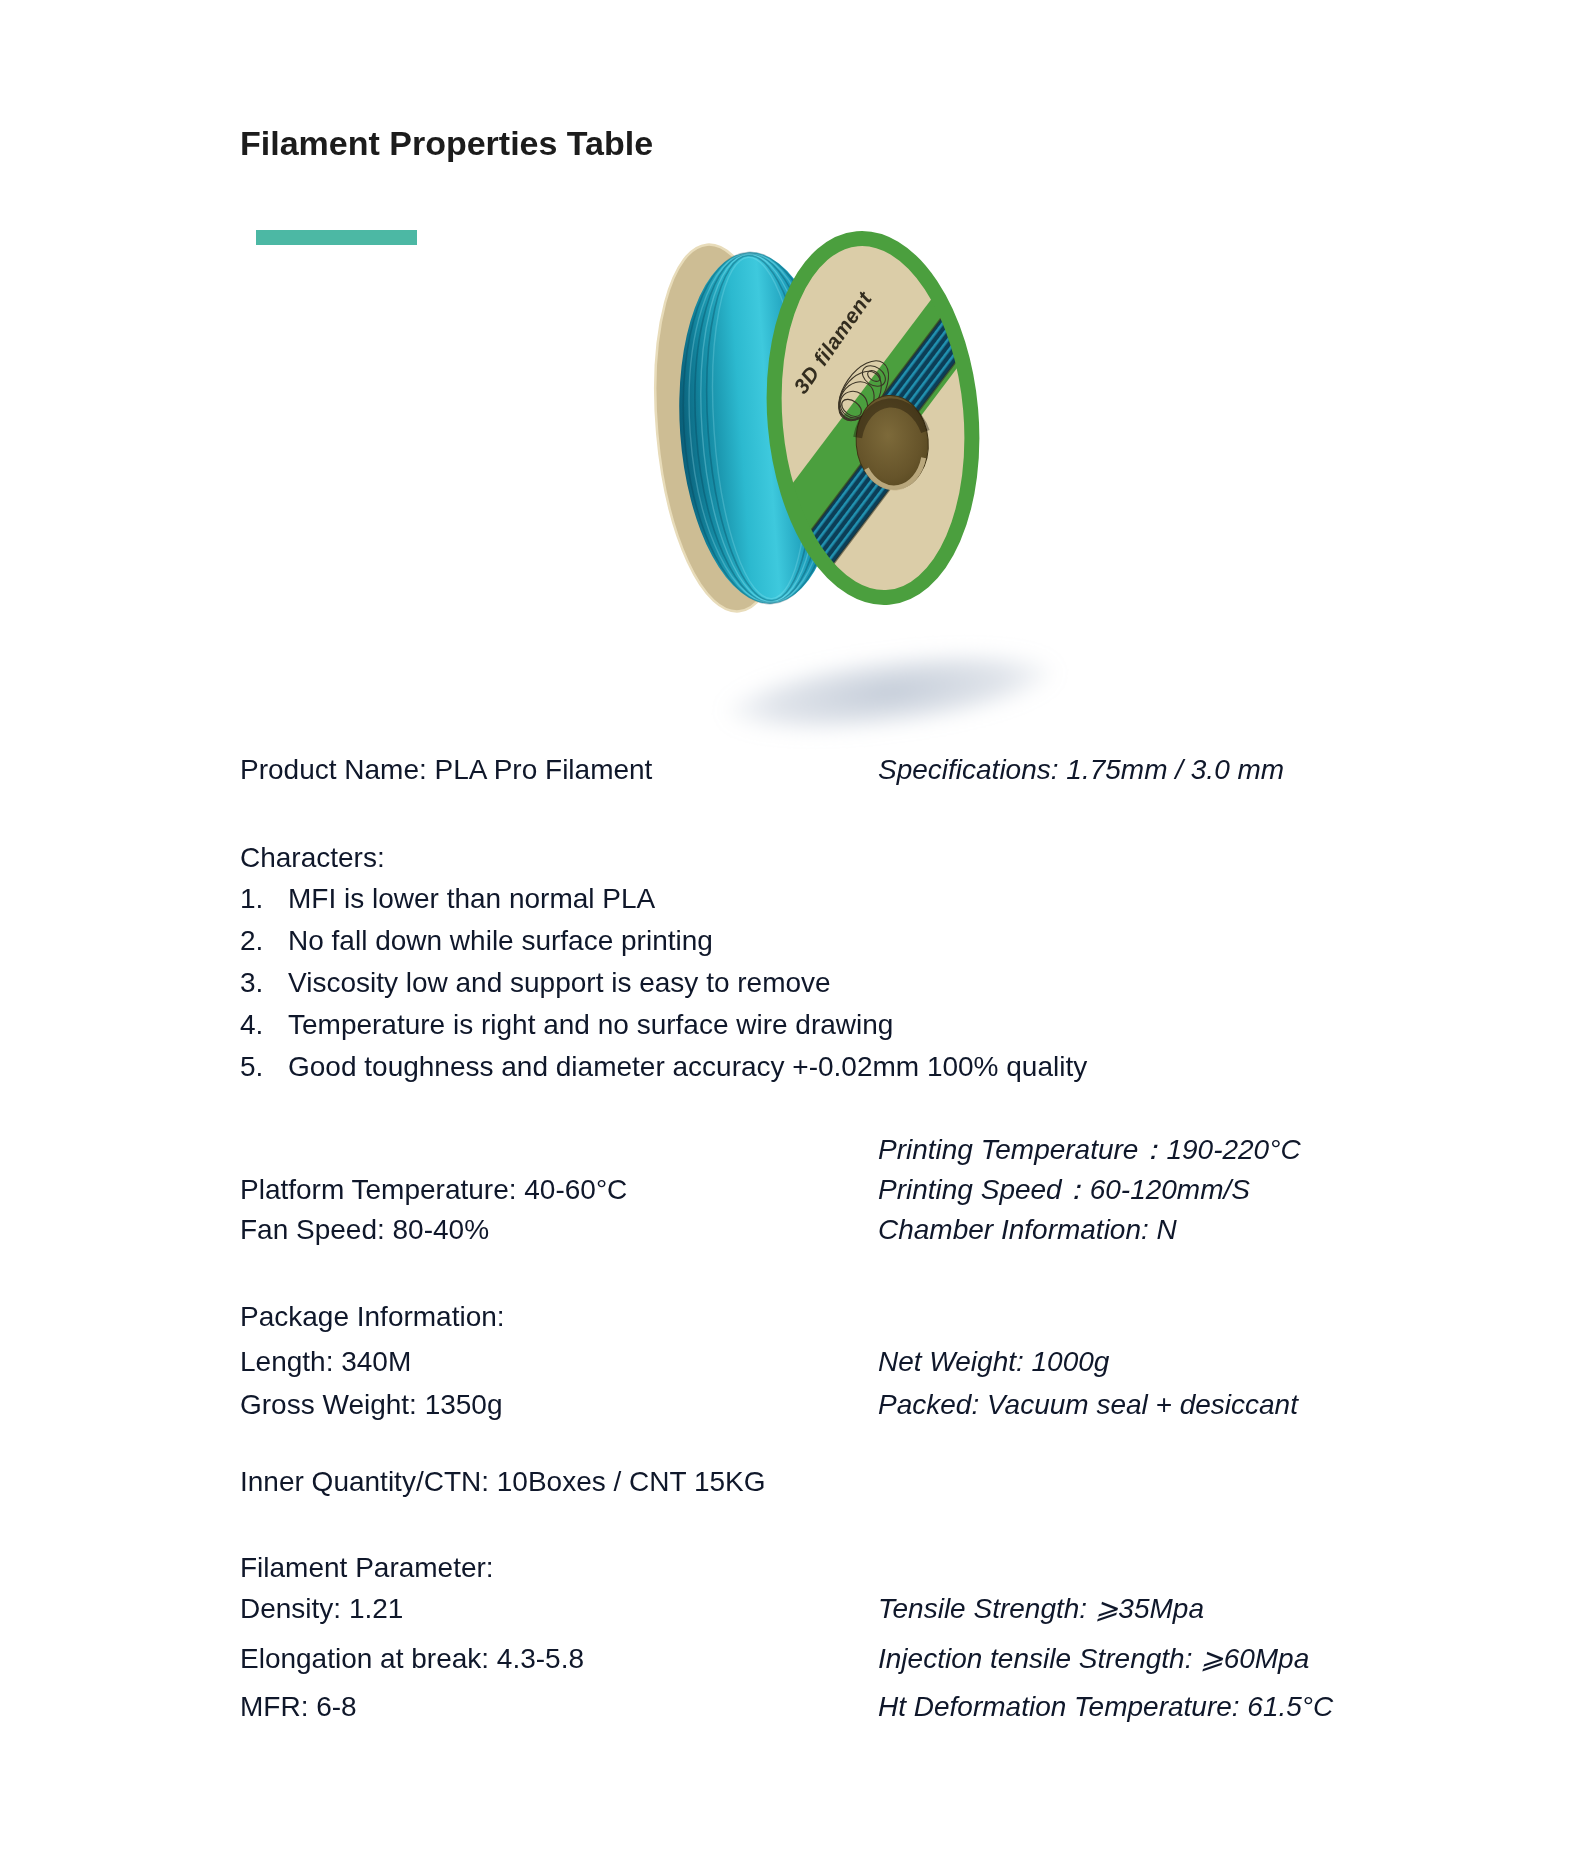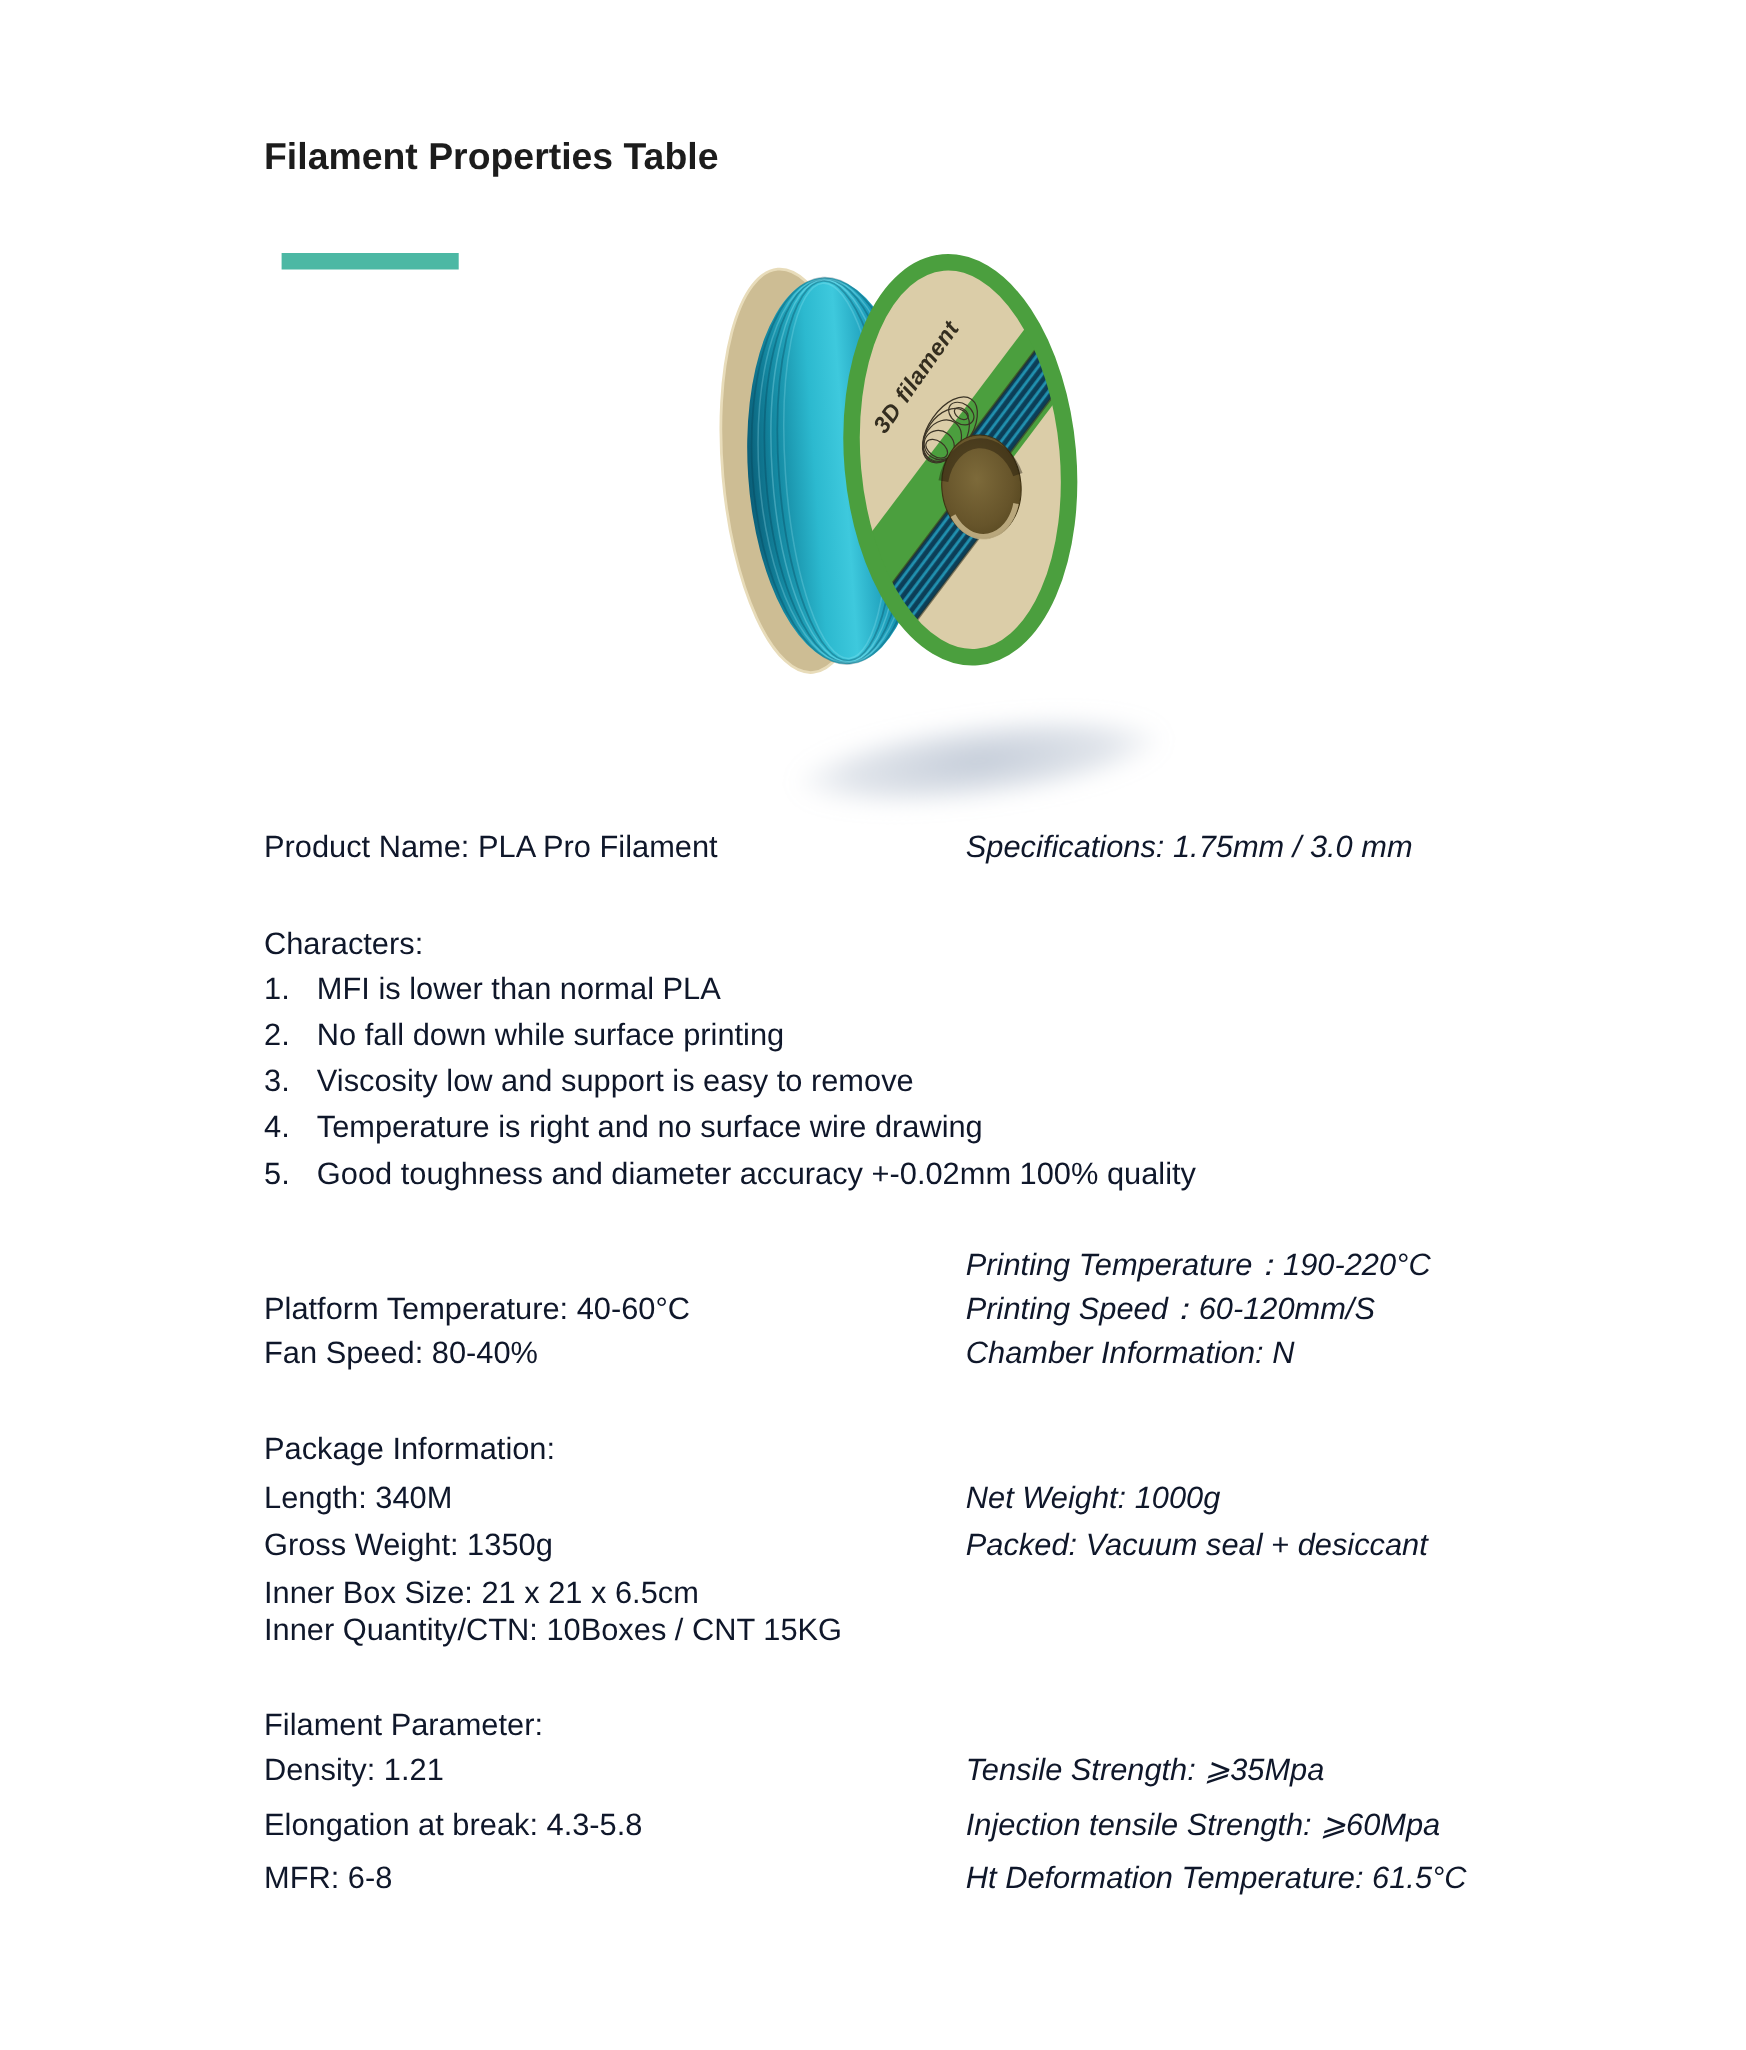--- a/index.html
+++ b/index.html
@@ -149,21 +149,20 @@
   <div class="t col-l" style="top:1172px">Platform Temperature: 40-60°C</div>
   <div class="t col-r" style="top:1172px">Printing Speed：60-120mm/S</div>
   <div class="t col-l" style="top:1212px">Fan Speed: 80-40%</div>
   <div class="t col-r" style="top:1212px">Chamber Information: N</div>
 
   <div class="t col-l" style="top:1299px">Package Information:</div>
   <div class="t col-l" style="top:1344px">Length: 340M</div>
   <div class="t col-r" style="top:1344px">Net Weight: 1000g</div>
   <div class="t col-l" style="top:1387px">Gross Weight: 1350g</div>
   <div class="t col-r" style="top:1387px">Packed: Vacuum seal + desiccant</div>
-  <div class="t col-l" style="top:1430px">Inner Box Size: 21 x 21 x 6.5cm</div>
   <div class="t col-l" style="top:1464px">Inner Quantity/CTN: 10Boxes / CNT 15KG</div>
 
   <div class="t col-l" style="top:1550px">Filament Parameter:</div>
   <div class="t col-l" style="top:1591px">Density: 1.21</div>
   <div class="t col-r" style="top:1591px">Tensile Strength: ⩾35Mpa</div>
   <div class="t col-l" style="top:1641px">Elongation at break: 4.3-5.8</div>
   <div class="t col-r" style="top:1641px">Injection tensile Strength: ⩾60Mpa</div>
   <div class="t col-l" style="top:1689px">MFR: 6-8</div>
   <div class="t col-r" style="top:1689px">Ht Deformation Temperature: 61.5°C</div>
 

